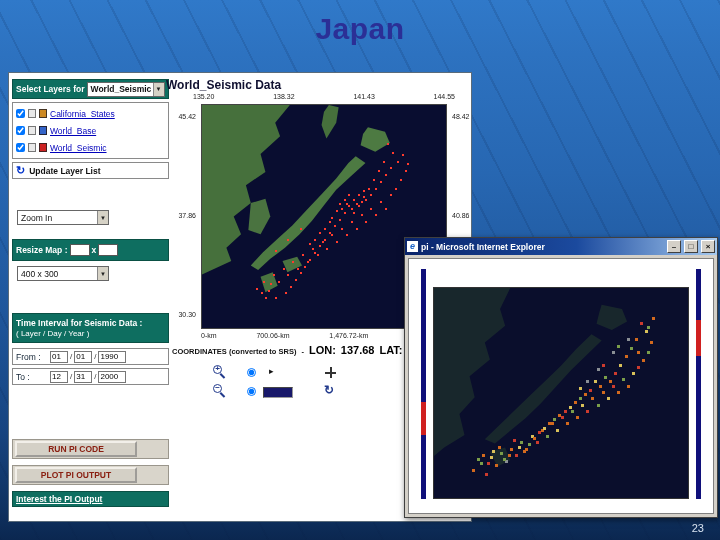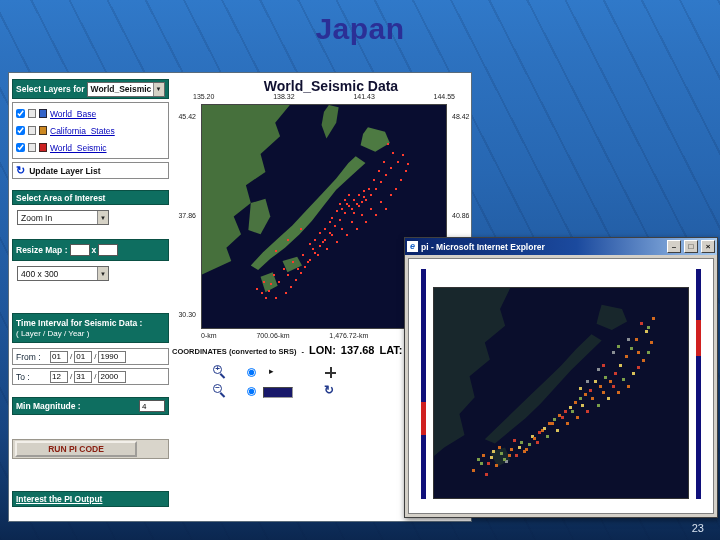--- a/index.html
+++ b/index.html
@@ -44,21 +44,21 @@
   #strip-mag{top:324px;height:18px;}
   #strip-mag .sp{flex:1;}
   .magin{width:26px;height:12px;border:1px solid #555;font-size:8px;padding:0 2px;}
   .btnrow{position:absolute;left:3px;width:157px;height:20px;background:#d9d5cb;border:1px solid #9a968c;display:flex;align-items:center;padding:0 2px;}
   #runrow{top:366px;align-items:center;} #plotrow{top:392px;}
   .xbtn{width:122px;height:16px;background:#d4d0c6;border:2px outset #f2efe9;font-size:8.5px;font-weight:bold;color:#8a2012;text-align:center;line-height:12px;cursor:pointer;}
   #strip-display{top:418px;height:16px;}
   #strip-display a{color:#fff;font-size:8.5px;font-weight:bold;text-decoration:underline;cursor:pointer;}
 
   
-  #maptitle{position:absolute;left:172px;top:5px;width:300px;height:13px;text-align:center;font-size:14px;font-weight:bold;color:#101030;}
+  #maptitle{position:absolute;left:157px;top:5px;width:300px;height:13px;font-size:12px;font-weight:bold;color:#101030;}
   #toplabels{position:absolute;left:184px;top:20px;width:262px;display:flex;justify-content:space-between;font-size:7px;color:#222;}
   #canvas{position:absolute;left:192px;top:31px;width:246px;height:225px;background:#090d30;border:1px solid #444;overflow:hidden;}
   #canvas svg{position:absolute;left:0;top:0;width:100%;height:100%;}
   .dotlayer{position:absolute;left:0;top:0;width:100%;height:100%;}
   .dot{position:absolute;width:2px;height:2px;display:block;}
   .sidelabels{position:absolute;top:31px;height:225px;width:29px;font-size:7px;color:#222;}
   #left-labels{left:160px;} #right-labels{left:441px;}
   .sidelabels span{position:absolute;}
   #left-labels span{right:2px;} #right-labels span{left:2px;}
   #scalerow{position:absolute;left:192px;top:259px;width:246px;display:flex;justify-content:space-between;font-size:7px;color:#222;}
@@ -107,45 +107,42 @@
       <span class="fsel" style="width:78px;">
         <span>World_Seismic</span>
         <span class="arr">▼</span>
       </span>
     </div>
 
     <div id="layerbox">
       <div class="lrow">
         <input type="checkbox" class="cb" checked="" style="">
         <span class="ic doc"></span>
-        <span class="ic sym0"></span>
-        <a class="llink">World_Base</a>
+        <span class="ic sym1"></span>
+        <a class="llink">California_States</a>
       </div>
       <div class="lrow">
         <input type="checkbox" class="cb" checked="" style="">
         <span class="ic doc"></span>
-        <span class="ic sym1"></span>
-        <a class="llink">California_States</a>
+        <span class="ic sym0"></span>
+        <a class="llink">World_Base</a>
       </div>
       <div class="lrow">
         <input type="checkbox" class="cb" checked="" style="">
         <span class="ic doc"></span>
         <span class="ic sym2"></span>
         <a class="llink">World_Seismic</a>
       </div>
     </div>
 
     <div id="updrow">
       <span class="upico">↻</span>
       <span>Update Layer List</span>
     </div>
 
-    <div class="strip" id="strip-area">
-      <span>Select Area of Interest</span>
-    </div>
 
     <span class="fsel" id="zoomsel">
       <span>Zoom In</span>
       <span class="arr">▼</span>
     </span>
 
     <div class="strip" id="strip-resize">
       <span>Resize Map :</span>
       <input class="rin" value="" style="">
       <span>x</span>
@@ -173,28 +170,26 @@
 
     <div class="drow" id="torow">
       <span class="dlab">To :</span>
       <input class="din" value="12" style="">
       <span class="dsep">/</span>
       <input class="din" value="31" style="">
       <span class="dsep">/</span>
       <input class="din dyr" value="2000" style="">
     </div>
 
-    <div class="strip" id="strip-mag">
-      <span>Min Magnitude :</span>
-      <span class="sp"></span>
-      <input class="magin" value="4" style="">
-    </div>
 
     <div class="btnrow" id="runrow">
       <div class="xbtn">RUN PI CODE</div>
+    </div>
+    <div class="btnrow" id="plotrow">
+      <div class="xbtn">PLOT PI OUTPUT</div>
     </div>
 
     <div class="strip" id="strip-display">
       <a>Interest the PI Output</a>
     </div>
 
     <div id="maptitle">World_Seismic Data</div>
 
     <div id="toplabels">
       <span>135.20</span>

